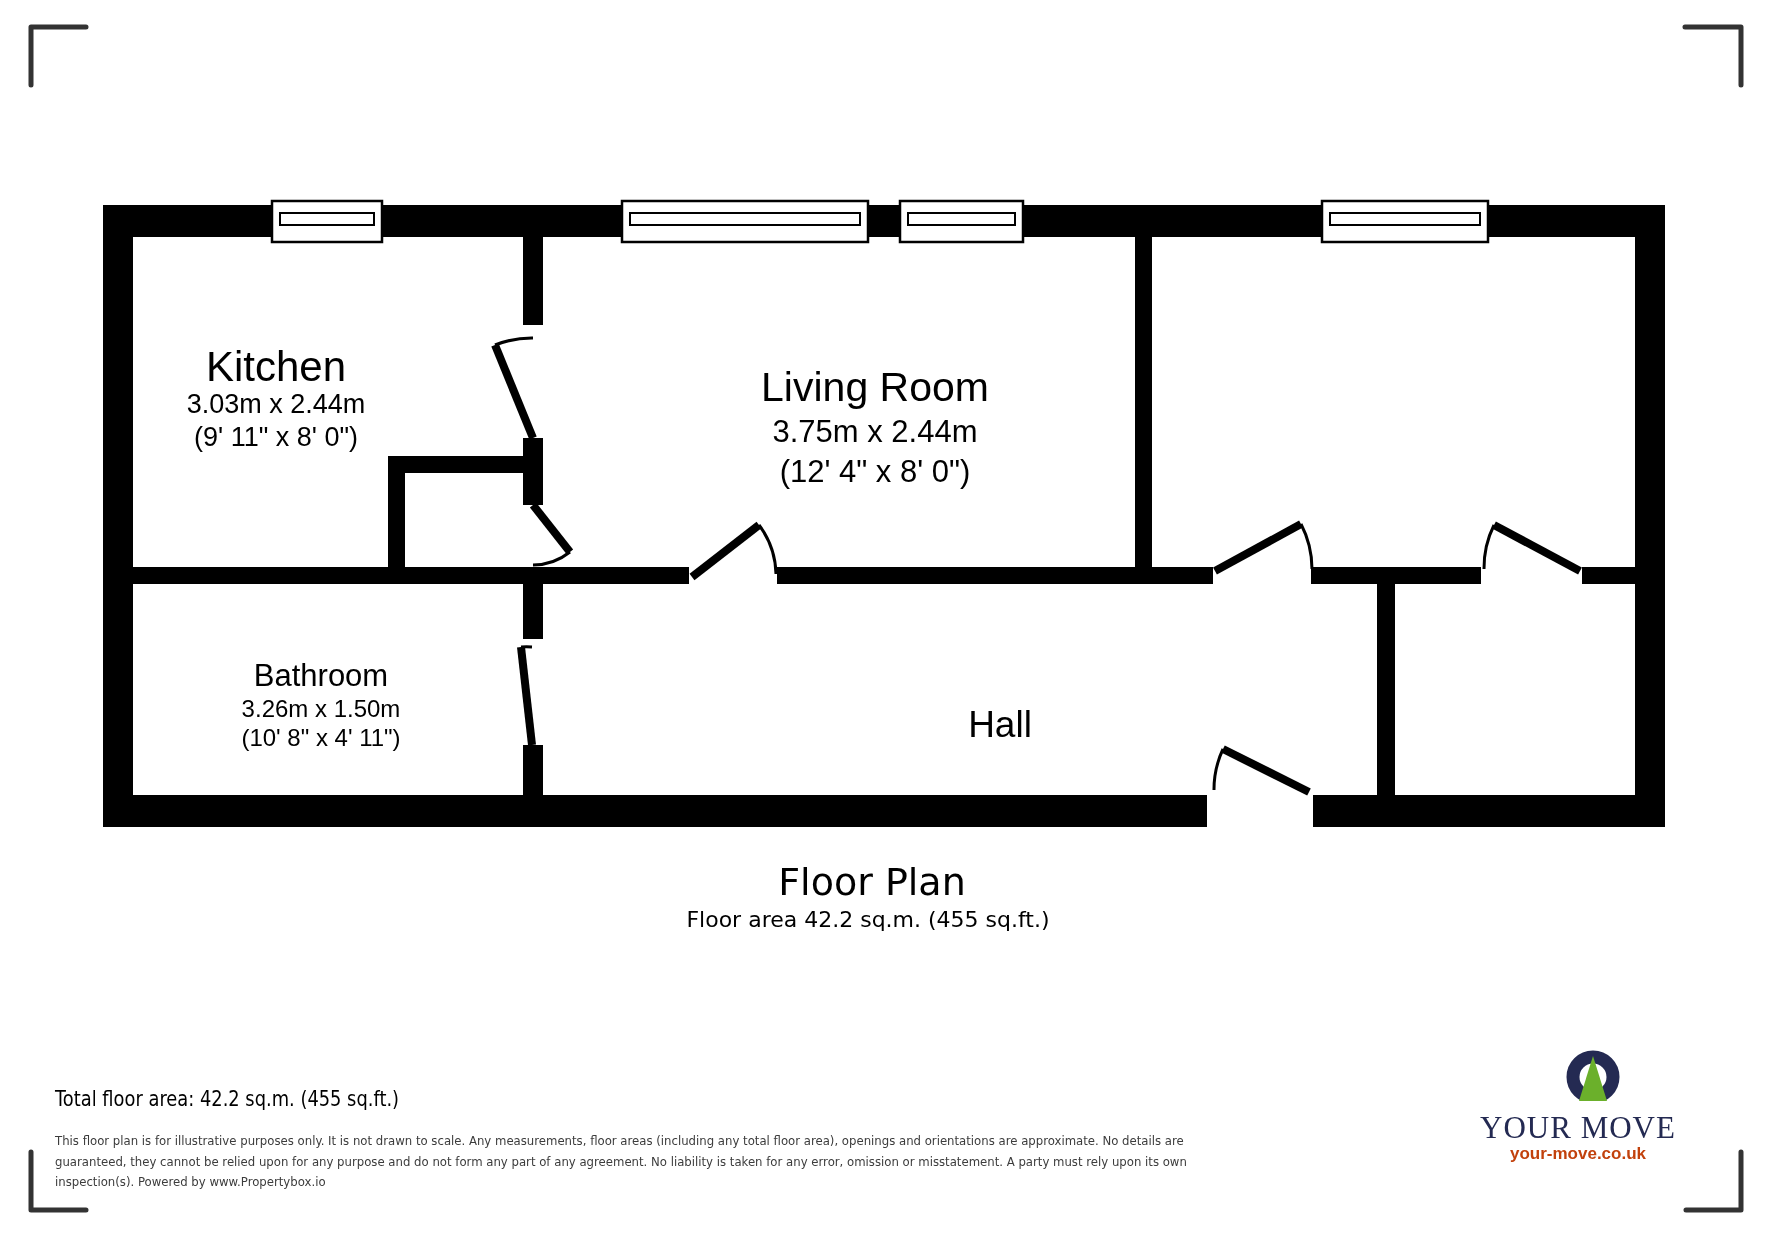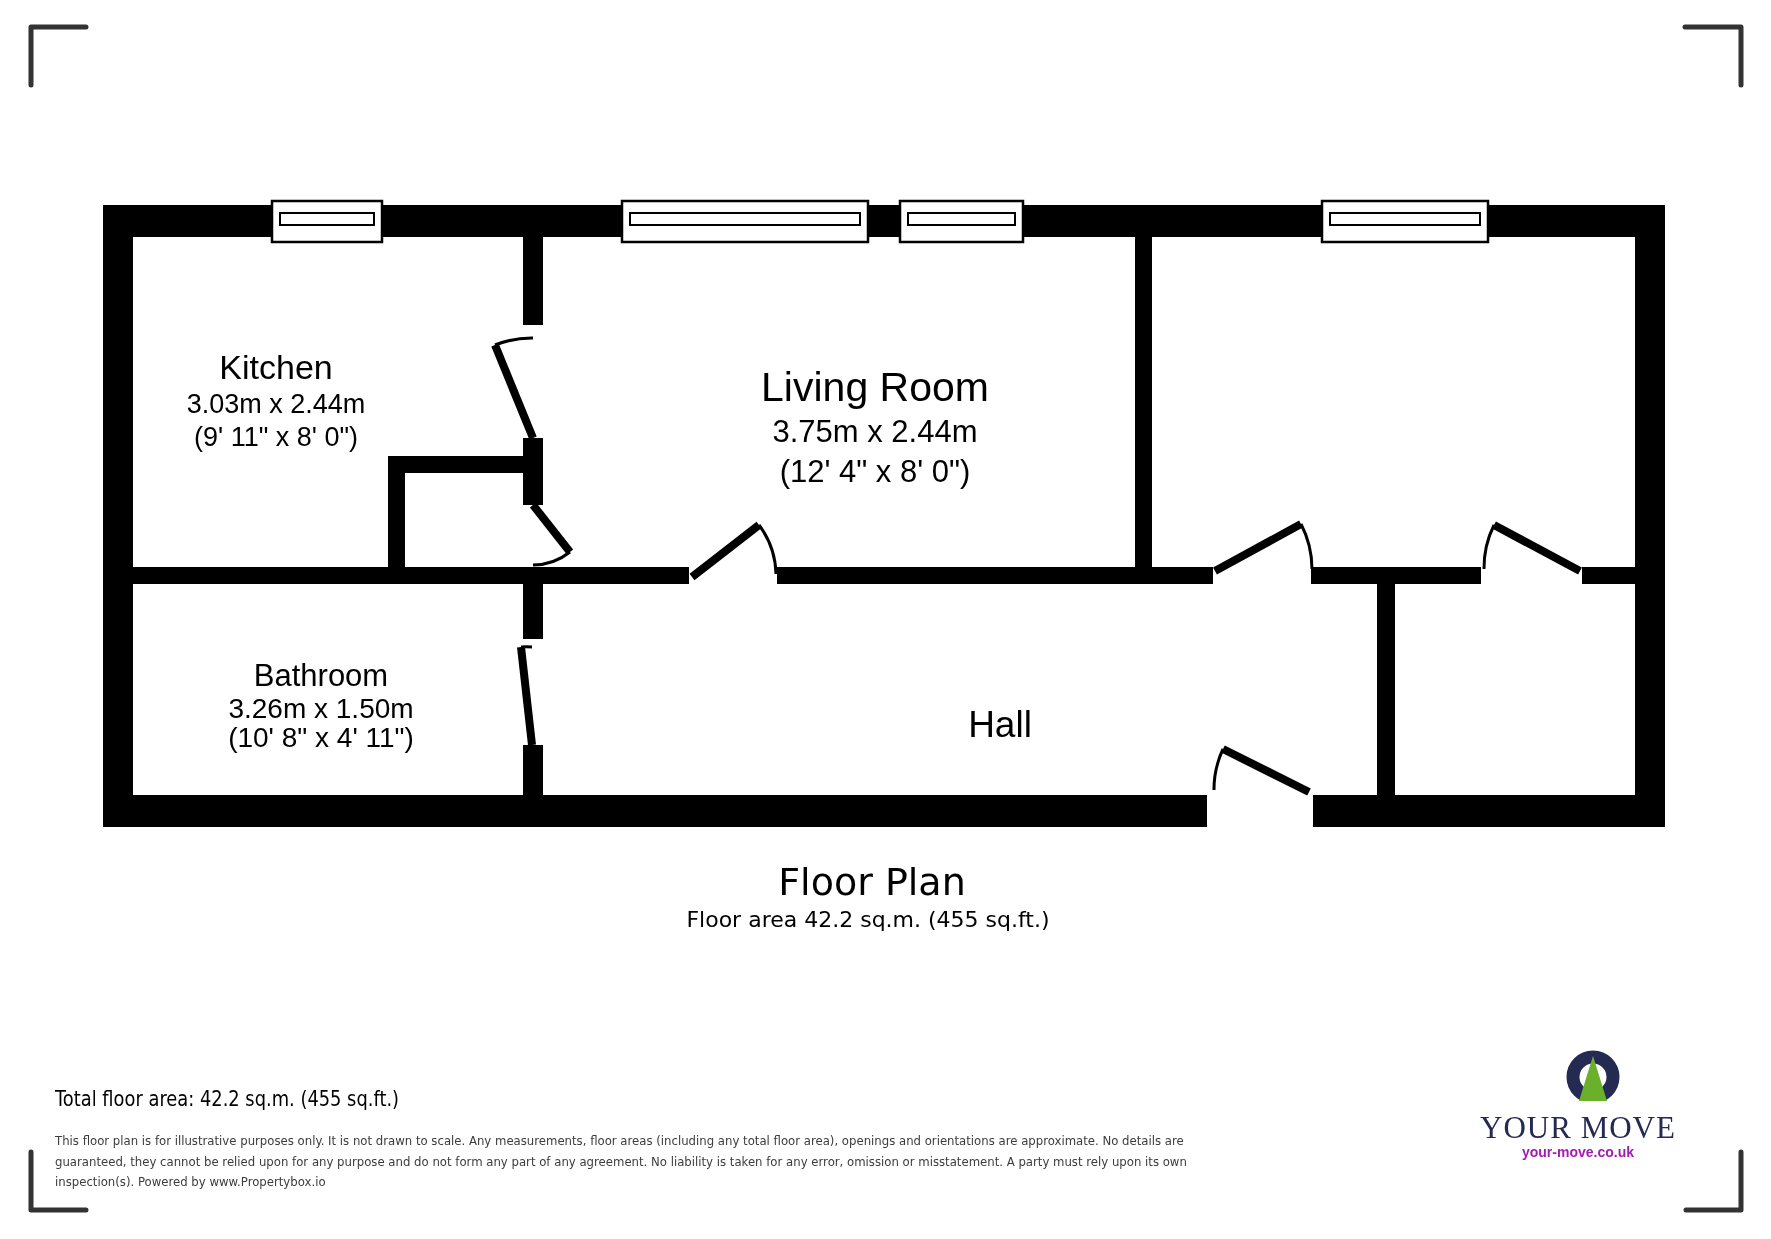--- a/index.html
+++ b/index.html
@@ -13,31 +13,31 @@
   .plan-svg{position:absolute;left:0;top:0;width:1771px;height:1239px;}
   .room-label{
     position:absolute;
     transform:translateX(-50%);
     text-align:center;
     white-space:nowrap;
     color:#000;
   }
   .room-label .nm,.room-label .dm{white-space:nowrap;}
   .lbl-kitchen{left:276px;top:346px;}
-  .lbl-kitchen .nm{font-size:34px;line-height:42px;}
+  .lbl-kitchen .nm{font-size:42px;line-height:42px;}
   .lbl-kitchen .dm{font-size:27px;line-height:33px;}
   .lbl-living{left:875px;top:362px;}
   .lbl-living .nm{font-size:41px;line-height:50px;}
   .lbl-living .dm{font-size:31px;line-height:40px;}
   .lbl-bedroom{left:1396px;top:342px;}
   .lbl-bedroom .nm{font-size:41px;line-height:50px;}
   .lbl-bedroom .dm{font-size:31px;line-height:40px;}
   .lbl-bathroom{left:321px;top:657px;}
   .lbl-bathroom .nm{font-size:31px;line-height:37px;}
-  .lbl-bathroom .dm{font-size:28px;line-height:29px;}
+  .lbl-bathroom .dm{font-size:24px;line-height:29px;}
   .lbl-hall{left:1000px;top:672px;}
   .lbl-hall .nm{font-size:37px;line-height:44px;margin-top:31px;}
   .plan-title{
     position:absolute;left:872px;top:860px;transform:translateX(-50%);
     font-family:"DejaVu Sans", sans-serif;font-size:38px;color:#000;white-space:nowrap;
   }
   .plan-subtitle{
     position:absolute;left:868px;top:907px;transform:translateX(-50%);
     font-family:"DejaVu Sans", sans-serif;font-size:22px;color:#000;white-space:nowrap;
   }
@@ -52,22 +52,22 @@
     transform:scaleX(0.9);transform-origin:left top;
   }
   .disclaimer div{white-space:nowrap;}
   .brand-name{
     position:absolute;left:1578px;top:1110px;transform:translateX(-50%);
     font-family:"Liberation Serif", serif;font-size:31px;letter-spacing:1px;
     color:#242a52;white-space:nowrap;
   }
   .brand-url{
     position:absolute;left:1578px;top:1144px;transform:translateX(-50%);
-    font-family:"Liberation Sans", sans-serif;font-size:14px;font-weight:bold;
-    color:#a21caf;white-space:nowrap;
+    font-family:"Liberation Sans", sans-serif;font-size:17px;font-weight:bold;
+    color:#c2410c;white-space:nowrap;
   }
 </style>
 </head>
 <body>
 
 <div class="page">
 
   <svg class="plan-svg" viewBox="0 0 1771 1239" xmlns="http://www.w3.org/2000/svg">
 
     <g stroke="#333333" stroke-width="5" fill="none" stroke-linecap="round" stroke-linejoin="round">

